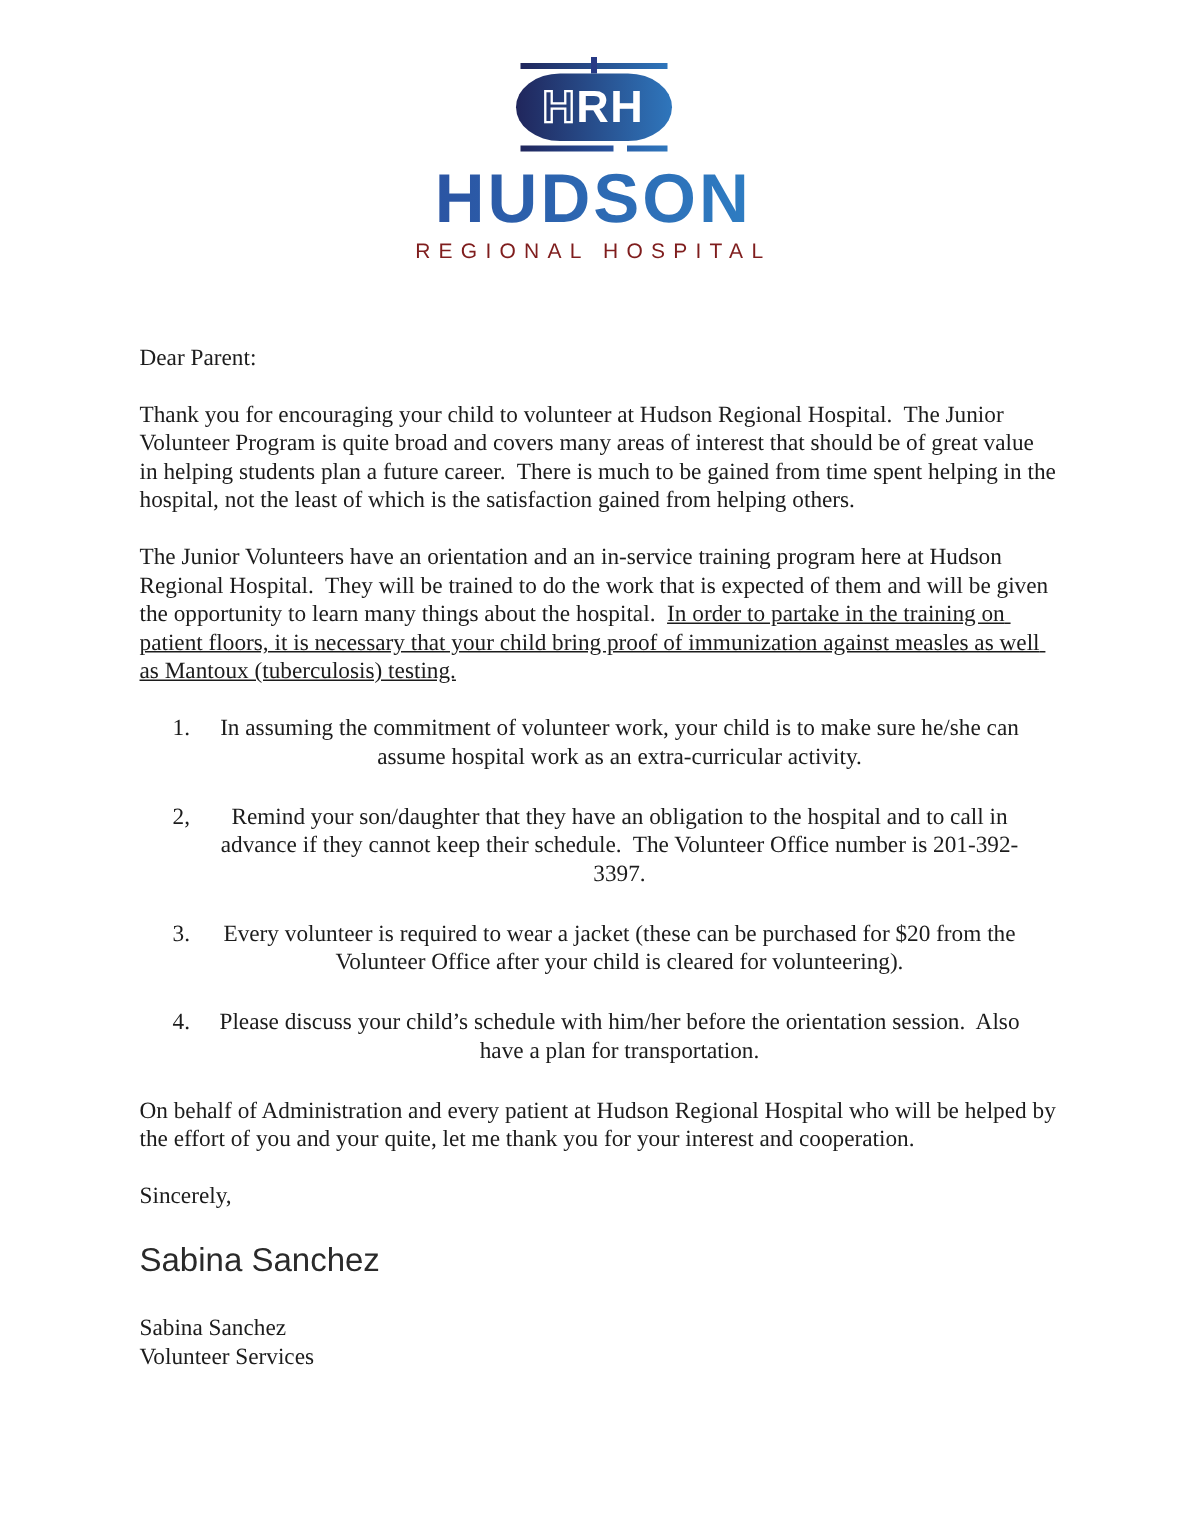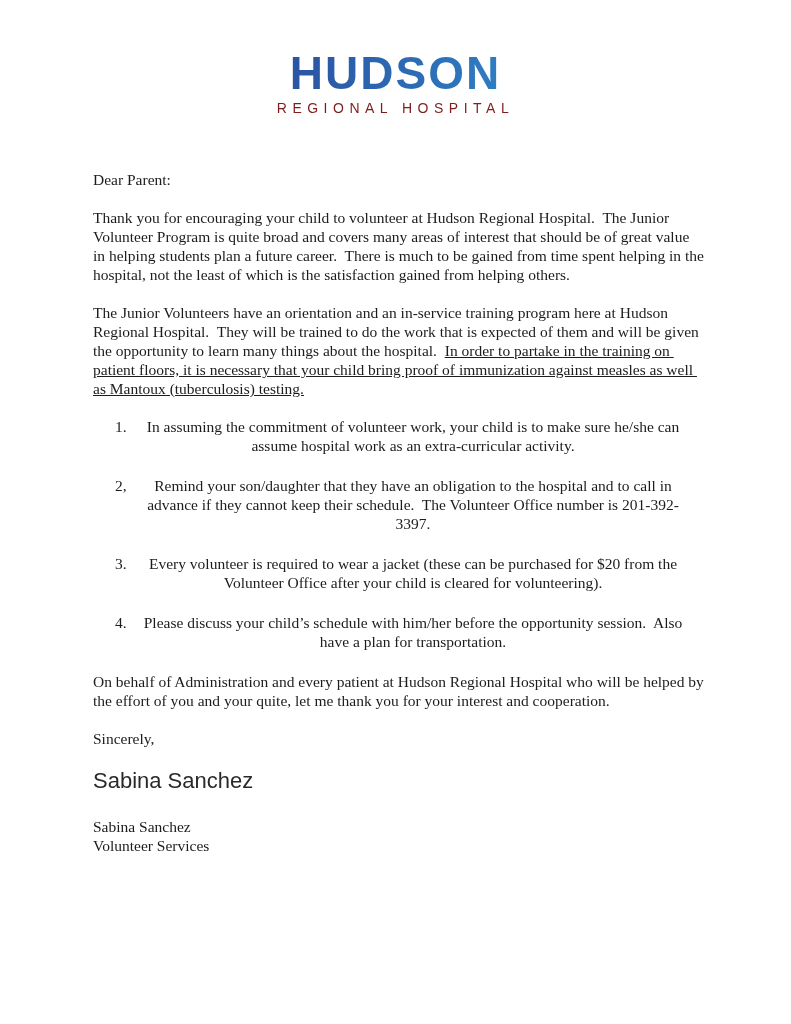--- a/index.html
+++ b/index.html
@@ -149,20 +149,29 @@
   .typed-name, .typed-title {
     line-height: 19px;
   }
 </style>
 </head>
 <body>
 
 <div class="page">
 
   <div class="logo">
+    <div class="badge-area">
+      <div class="bar-top"></div>
+      <div class="tick-top"></div>
+      <div class="badge-body">
+        <span class="badge-text"><span class="hrh-outline">H</span><span>RH</span></span>
+      </div>
+      <div class="bar-bottom-left"></div>
+      <div class="bar-bottom-right"></div>
+    </div>
     <div class="hudson-name">HUDSON</div>
     <div class="hudson-tagline">REGIONAL HOSPITAL</div>
   </div>
 
   <div class="letter">
 
     <p class="salutation">Dear Parent:</p>
 
     <p>Thank you for encouraging your child to volunteer at Hudson Regional Hospital.  The Junior Volunteer Program is quite broad and covers many areas of interest that should be of great value in helping students plan a future career.  There is much to be gained from time spent helping in the hospital, not the least of which is the satisfaction gained from helping others.</p>
 
@@ -176,21 +185,21 @@
       <div class="list-item">
         <span class="list-num">2,</span>
         <span class="list-text">Remind your son/daughter that they have an obligation to the hospital and to call in advance if they cannot keep their schedule.  The Volunteer Office number is 201-392-3397.</span>
       </div>
       <div class="list-item">
         <span class="list-num">3.</span>
         <span class="list-text">Every volunteer is required to wear a jacket (these can be purchased for $20 from the Volunteer Office after your child is cleared for volunteering).</span>
       </div>
       <div class="list-item">
         <span class="list-num">4.</span>
-        <span class="list-text">Please discuss your child’s schedule with him/her before the opportunity session.  Also have a plan for transportation.</span>
+        <span class="list-text">Please discuss your child’s schedule with him/her before the orientation session.  Also have a plan for transportation.</span>
       </div>
     </div>
 
     <p>On behalf of Administration and every patient at Hudson Regional Hospital who will be helped by the effort of you and your quite, let me thank you for your interest and cooperation.</p>
 
     <p class="signoff">Sincerely,</p>
 
     <div class="signature">Sabina Sanchez</div>
 
     <div class="typed-name">Sabina Sanchez</div>

